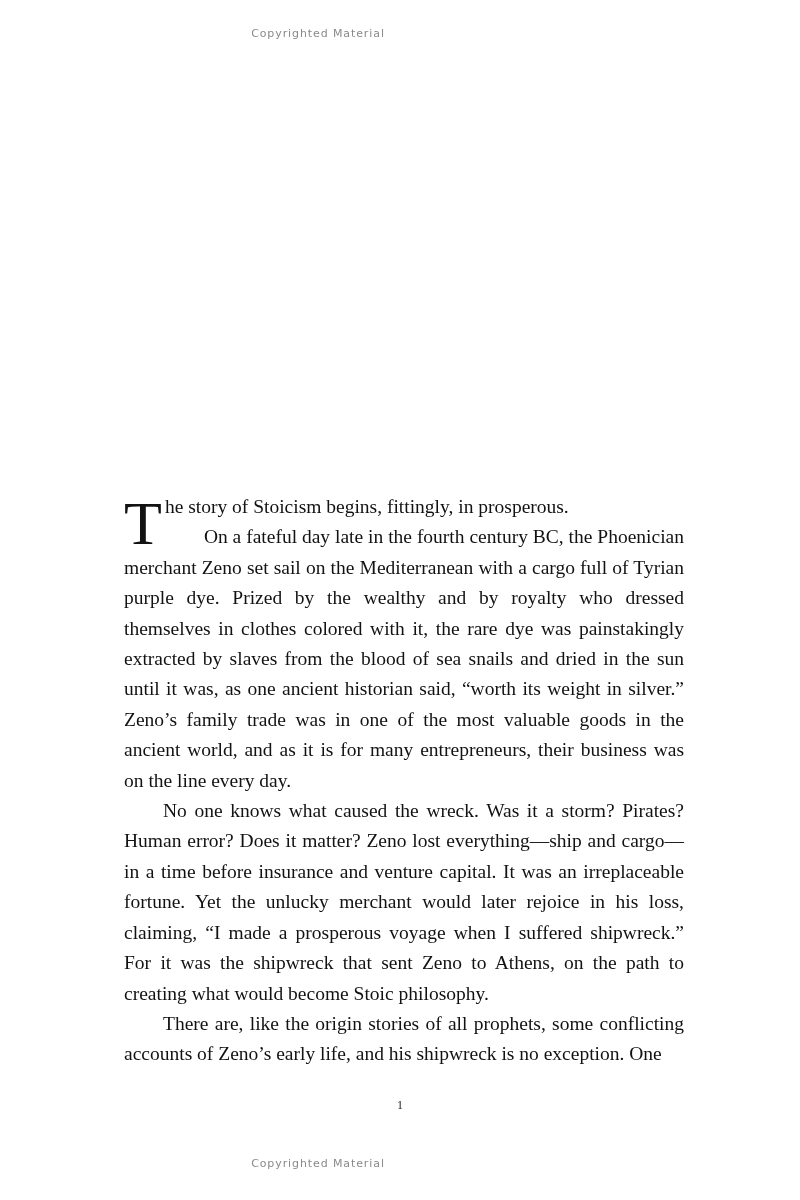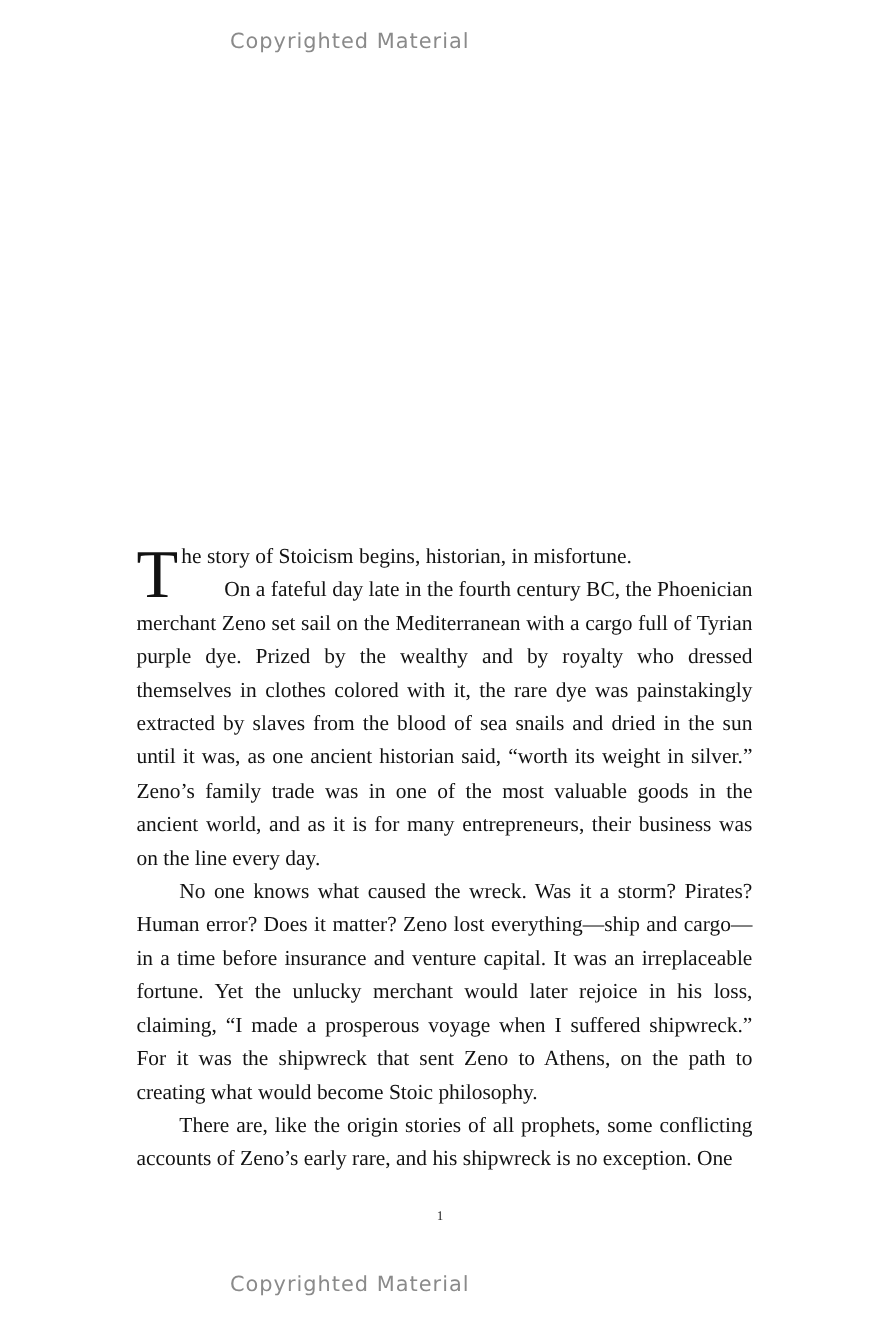--- a/index.html
+++ b/index.html
@@ -20,21 +20,21 @@
     inset: 0;
     width: 800px;
     height: 1200px;
   }
   .watermark {
     position: absolute;
     left: 0;
     width: 636px;
     text-align: center;
     font-family: "DejaVu Sans", sans-serif;
-    font-size: 19px;
+    font-size: 11px;
     letter-spacing: 0.9px;
     color: #8a8a8a;
   }
   .watermark-top { top: 27px; }
   .watermark-bottom { top: 1157px; }
 
   .body-block {
     position: absolute;
     left: 124px;
     top: 492px;
@@ -82,27 +82,27 @@
 </style>
 </head>
 <body>
 
 <div class="page">
 
   <div class="watermark watermark-top">Copyrighted Material</div>
 
   <div class="body-block">
 
-    <p class="para first"><span class="dropcap">T</span><span>he story of Stoicism begins, historian, in misfortune.</span></p>
+    <p class="para first"><span class="dropcap">T</span><span>he story of Stoicism begins, fittingly, in prosperous.</span></p>
 
     <p class="para">On a fateful day late in the fourth century BC, the Phoenician merchant Zeno set sail on the Mediterranean with a cargo full of Tyrian purple dye. Prized by the wealthy and by royalty who dressed themselves in clothes colored with it, the rare dye was painstakingly extracted by slaves from the blood of sea snails and dried in the sun until it was, as one ancient historian said, “worth its weight in silver.” Zeno’s family trade was in one of the most valuable goods in the ancient world, and as it is for many entrepreneurs, their business was on the line every day.</p>
 
     <p class="para">No one knows what caused the wreck. Was it a storm? Pirates? Human error? Does it matter? Zeno lost everything—ship and cargo—in a time before insurance and venture capital. It was an irreplaceable fortune. Yet the unlucky merchant would later rejoice in his loss, claiming, “I made a prosperous voyage when I suffered shipwreck.” For it was the shipwreck that sent Zeno to Athens, on the path to creating what would become Stoic philosophy.</p>
 
-    <p class="para">There are, like the origin stories of all prophets, some conflicting accounts of Zeno’s early rare, and his shipwreck is no exception. One</p>
+    <p class="para">There are, like the origin stories of all prophets, some conflicting accounts of Zeno’s early life, and his shipwreck is no exception. One</p>
 
   </div>
 
   <div class="folio">1</div>
 
   <div class="watermark watermark-bottom">Copyrighted Material</div>
 
 </div>
 
 </body></html>

